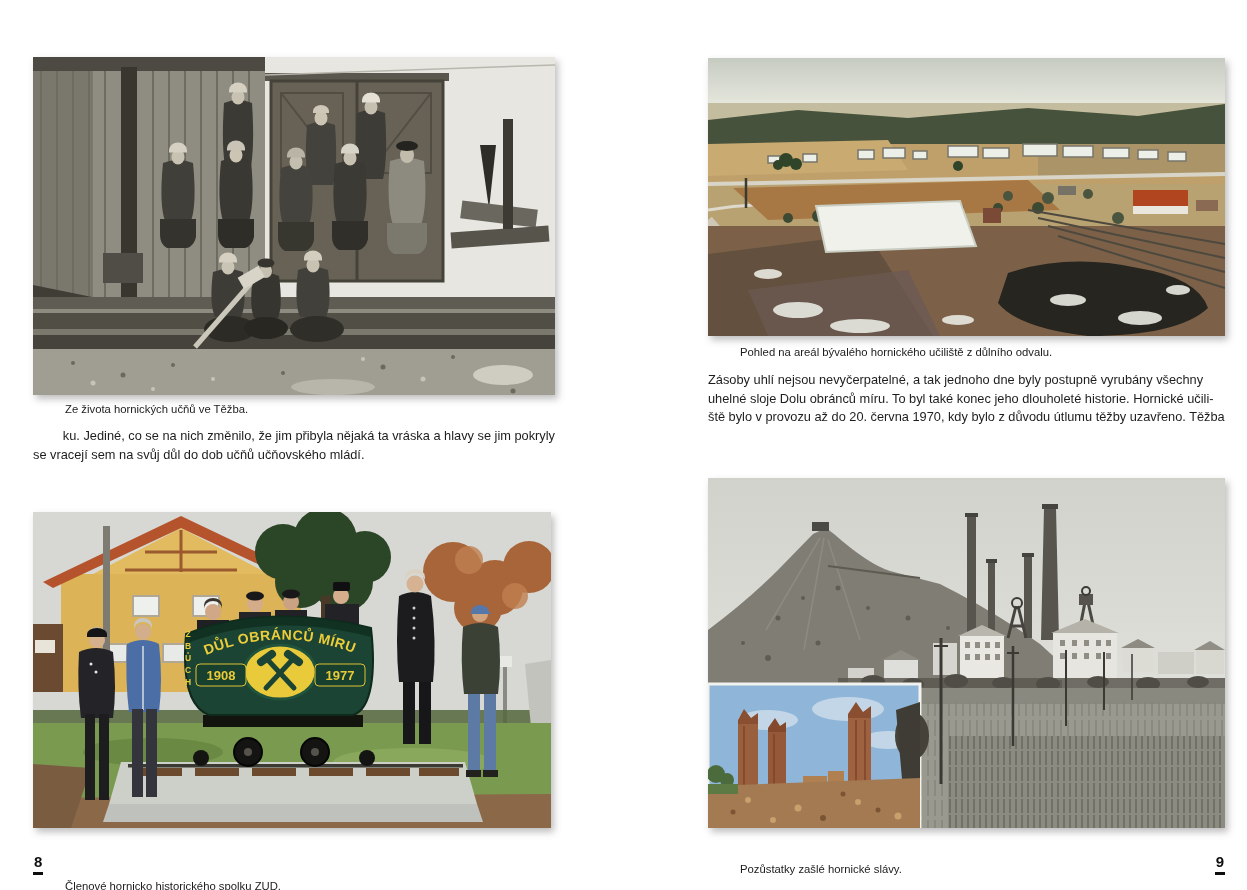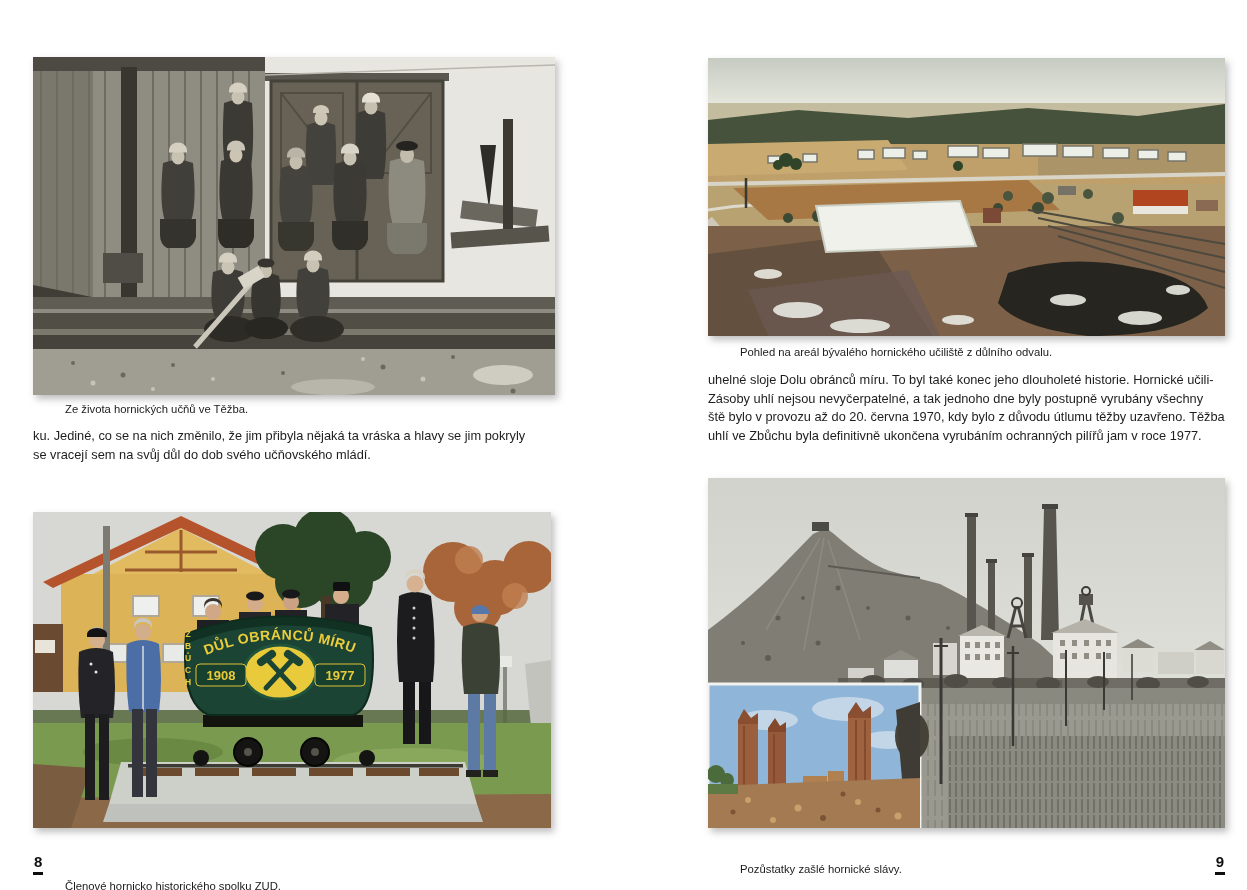--- a/index.html
+++ b/index.html
@@ -163,22 +163,22 @@
           <circle cx="120" cy="332" r="2"></circle>
           <circle cx="330" cy="302" r="2"></circle>
         </g>
     </g>
   </svg>
 </figure>
 
 <p class="caption" style="left:33px;top:402px;width:522px;">Ze života hornických učňů ve Těžba.</p>
 
 <div class="para" style="left:33px;top:427px;width:522px;">
-  <div class="fitline" style="transform: scaleX(1);">ku. Jediné, co se na nich změnilo, že jim přibyla nějaká ta vráska a hlavy se jim pokryly</div>
-  <div>se vracejí sem na svůj důl do dob svého učňovského mládí.</div>
+  <div class="fitline" style="transform: scaleX(1); text-align: right;">ku. Jediné, co se na nich změnilo, že jim přibyla nějaká ta vráska a hlavy se jim pokryly</div>
+  <div>se vracejí sem na svůj důl do dob učňů učňovského mládí.</div>
 </div>
 
 <figure class="photo" style="left:33px;top:512px;width:518px;height:316px;" aria-label="Colour photograph of mining association members standing around a green mine-cart monument on a concrete plinth">
   <svg width="518" height="316" viewBox="0 0 518 316">
     <rect width="518" height="316" fill="#d7d8d3"></rect>
     <g>
       <rect x="28" y="62" width="240" height="118" fill="#dcb356"></rect>
       <polygon points="60,62 148,16 236,62" fill="#e2bb60"></polygon>
       <g stroke="#9a5a2e" stroke-width="3">
           <line x1="148" y1="18" x2="148" y2="60"></line>
@@ -442,24 +442,23 @@
       <ellipse cx="152" cy="268" rx="30" ry="7"></ellipse>
         <ellipse cx="60" cy="216" rx="14" ry="5"></ellipse>
       <ellipse cx="250" cy="262" rx="16" ry="5"></ellipse>
     </g>
   </svg>
 </figure>
 
 <p class="caption" style="left:708px;top:345px;width:517px;">Pohled na areál bývalého hornického učiliště z důlního odvalu.</p>
 
 <div class="para" style="left:708px;top:371px;width:517px;">
+  <div class="fitline" style="transform: scaleX(1);">Zásoby uhlí nejsou nevyčerpatelné, a tak jednoho dne byly postupně vyrubány všechny</div>
   <div class="fitline" style="transform: scaleX(1);">uhelné sloje Dolu obránců míru. To byl také konec jeho dlouholeté historie. Hornické učili-</div>
-  <div class="fitline" style="transform: scaleX(1);">Zásoby uhlí nejsou nevyčerpatelné, a tak jednoho dne byly postupně vyrubány všechny</div>
   <div class="fitline" style="transform: scaleX(0.998069);">ště bylo v provozu až do 20. června 1970, kdy bylo z důvodu útlumu těžby uzavřeno. Těžba</div>
-  <div class="fitline" style="transform: scaleX(1);">uhlí ve Zbůchu byla definitivně ukončena vyrubáním ochranných pilířů jam v roce 1977.</div>
 </div>
 
 <figure class="photo" style="left:708px;top:478px;width:517px;height:350px;" aria-label="Black-and-white photograph of a conical spoil heap, tall chimneys, headframes and houses, with a colour inset of demolished brick towers">
   <svg width="517" height="350" viewBox="0 0 517 350">
     <defs>
       <linearGradient id="skyg2" x1="0" y1="0" x2="0" y2="1">
         <stop offset="0" stop-color="#d2d2cd"></stop>
           <stop offset="1" stop-color="#e1e1db"></stop>
       </linearGradient>
       <pattern id="grass1" width="7" height="20" patternUnits="userSpaceOnUse">

